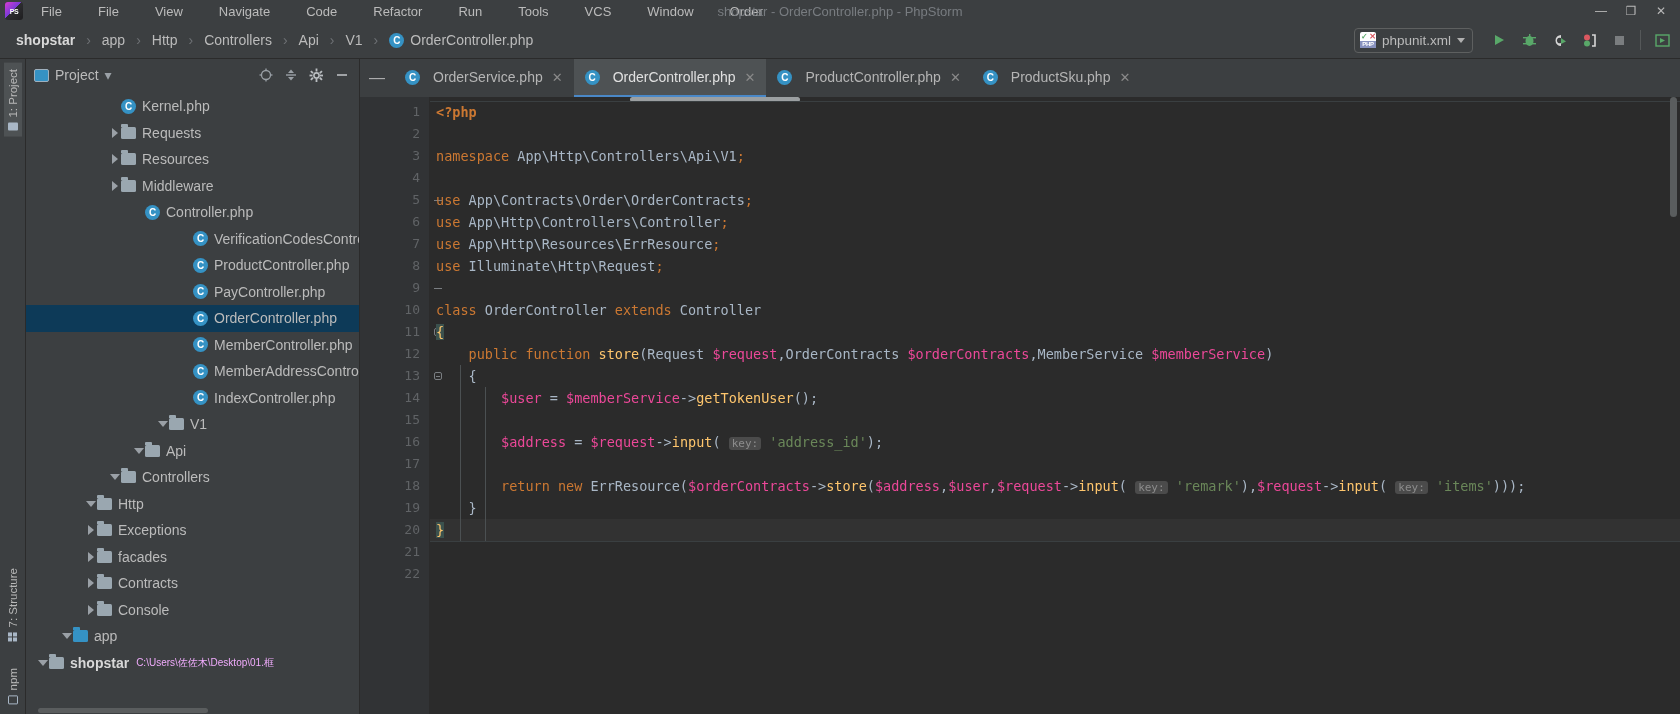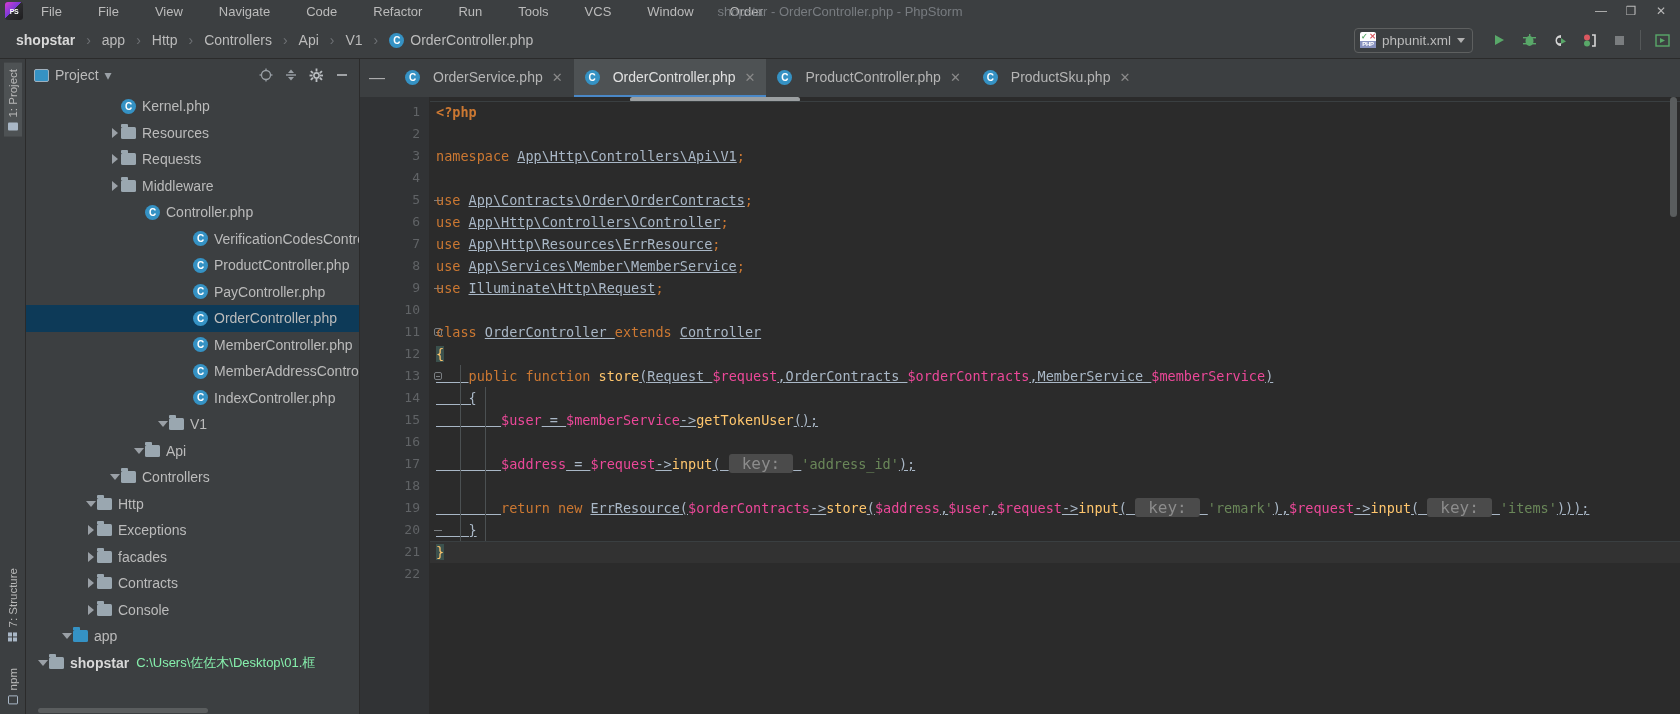--- a/index.html
+++ b/index.html
@@ -131,21 +131,21 @@
   }
   .folder::before{content:"";position:absolute;top:-3px;left:0;width:7px;height:3px;background:#9aa7b0;border-radius:1px 1px 0 0;}
   .folder.blue { background:#3592c4; }
   .folder.blue::before { background:#3592c4; }
   .cls-ico {
     width:15px;height:15px;border-radius:50%;background:#3592c4;color:#fff;
     font-size:10px;font-weight:bold;display:flex;align-items:center;justify-content:center;
     margin-right:6px;flex:0 0 15px;
   }
   .tname.bold { font-weight:bold; color:#d8d8d8; }
-  .tpath { color:#86efac; font-size:13px; margin-left:7px; }
+  .tpath { color:#f0abfc; font-size:10px; margin-left:7px; }
 
   
   .editor { flex:1 1 auto; display:flex; flex-direction:column; min-width:0; background:#2b2b2b; }
   .tabs { height:38px; background:#3c3f41; display:flex; align-items:stretch; flex:0 0 38px; }
   .tab-minus { width:34px; display:flex; align-items:center; justify-content:center; color:#b0b0b0; font-size:16px; }
   .tab {
     display:flex; align-items:center; gap:7px; padding:0 11px; font-size:14px; color:#b5b5b5;
     border-bottom:2px solid transparent; white-space:nowrap;
   }
   .tab.active { background:#4e5254; color:#e0e0e0; border-bottom:2px solid #4a88c7; }
@@ -169,28 +169,28 @@
   .fold.minus-plain i::after{left:0;width:8px;top:4px;}
 
   .code {
     flex:1 1 auto; position:relative; padding-top:4px; overflow:hidden;
     font-family:"DejaVu Sans Mono", monospace; font-size:13.5px;
   }
   .cline { height:22px; line-height:22px; white-space:pre; padding-left:6px; }
   .cline.current { background:#323232; }
   .kw      { color:#cc7832; }
   .kw2     { color:#cc7832; font-weight:bold; }
-  .plain   { color:#a9b7c6;text-decoration:underline; }
+  .plain   { color:#a9b7c6; }
   .var     { color:#ec4899; }
   .fn      { color:#ffc66d; }
   .str     { color:#6a8759; }
   .semi    { color:#cc7832; }
   .hint {
-    background:#4b4b4b; color:#8c8c8c; font-size:16px; border-radius:3px;
-    padding:0 13px; font-family:"DejaVu Sans Mono", monospace;
+    background:#4b4b4b; color:#8c8c8c; font-size:11px; border-radius:3px;
+    padding:0 3px; font-family:"DejaVu Sans Mono", monospace;
   }
   .brace-hl { background:#3b514d; color:#ffc66d; }
 
   .sep-line {
     position:absolute; left:0; right:0; height:1px; background:#3a3f41;
   }
   .indent-guide { position:absolute; width:1px; background:#4b5052; }
 
   
   .vscroll {
@@ -379,28 +379,28 @@
         <div class="trow" style="padding-left: 82px;">
             <span class="arrow blank"></span>
             <span class="cls-ico">C</span>
             <span class="tname">Kernel.php</span>
           </div>
           <div class="trow" style="padding-left: 82px;">
             <span class="arrow right">
               <i></i>
             </span>
             <span class="folder"></span>
-            <span class="tname">Resources</span>
+            <span class="tname">Requests</span>
           </div>
           <div class="trow" style="padding-left: 82px;">
             <span class="arrow right">
               <i></i>
             </span>
             <span class="folder"></span>
-            <span class="tname">Requests</span>
+            <span class="tname">Resources</span>
           </div>
           <div class="trow" style="padding-left: 82px;">
             <span class="arrow right">
               <i></i>
             </span>
             <span class="folder"></span>
             <span class="tname">Middleware</span>
           </div>
           <div class="trow" style="padding-left: 106px;">
             <span class="arrow blank"></span>
@@ -583,21 +583,20 @@
           </div>
         <div class="code" id="code">
           <div class="topscroll"></div>
         <div class="cline"><span class="kw2">&lt;?php</span></div>
             <div class="cline">&nbsp;</div>
             <div class="cline"><span class="kw">namespace </span><span class="plain">App\Http\Controllers\Api\V1</span><span class="semi">;</span></div>
             <div class="cline">&nbsp;</div>
             <div class="cline"><span class="kw">use </span><span class="plain">App\Contracts\Order\OrderContracts</span><span class="semi">;</span></div>
             <div class="cline"><span class="kw">use </span><span class="plain">App\Http\Controllers\Controller</span><span class="semi">;</span></div>
             <div class="cline"><span class="kw">use </span><span class="plain">App\Http\Resources\ErrResource</span><span class="semi">;</span></div>
-            <div class="cline"><span class="kw">use </span><span class="plain">App\Services\Member\MemberService</span><span class="semi">;</span></div>
             <div class="cline"><span class="kw">use </span><span class="plain">Illuminate\Http\Request</span><span class="semi">;</span></div>
             <div class="cline">&nbsp;</div>
             <div class="cline"><span class="kw">class </span><span class="plain">OrderController </span><span class="kw">extends </span><span class="plain">Controller</span></div>
             <div class="cline"><span class="brace-hl">{</span></div>
             <div class="cline"><span class="plain">    </span><span class="kw">public function </span><span class="fn">store</span><span class="plain">(</span><span class="plain">Request </span><span class="var">$request</span><span class="plain">,</span><span class="plain">OrderContracts </span><span class="var">$orderContracts</span><span class="plain">,</span><span class="plain">MemberService </span><span class="var">$memberService</span><span class="plain">)</span></div>
             <div class="cline"><span class="plain">    {</span></div>
             <div class="cline"><span class="plain">        </span><span class="var">$user</span><span class="plain"> = </span><span class="var">$memberService</span><span class="plain">-&gt;</span><span class="fn">getTokenUser</span><span class="plain">();</span></div>
             <div class="cline">&nbsp;</div>
             <div class="cline"><span class="plain">        </span><span class="var">$address</span><span class="plain"> = </span><span class="var">$request</span><span class="plain">-&gt;</span><span class="fn">input</span><span class="plain">( </span><span class="hint">key:</span><span class="plain"> </span><span class="str">'address_id'</span><span class="plain">);</span></div>
             <div class="cline">&nbsp;</div>

